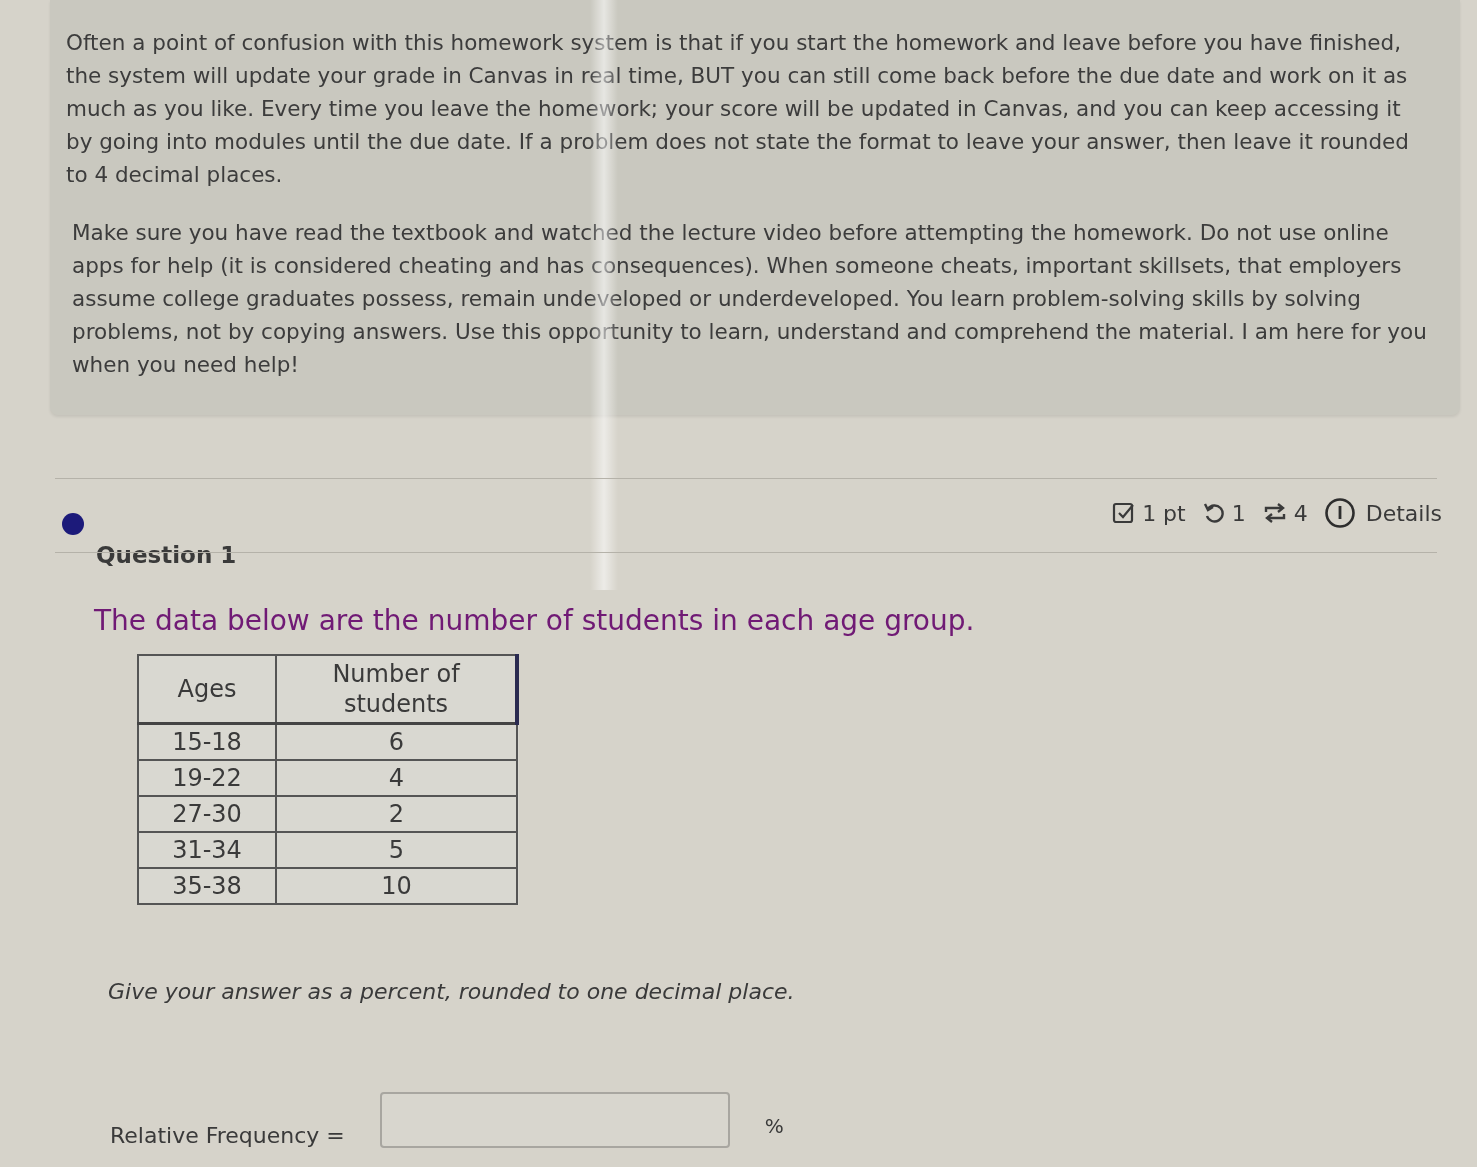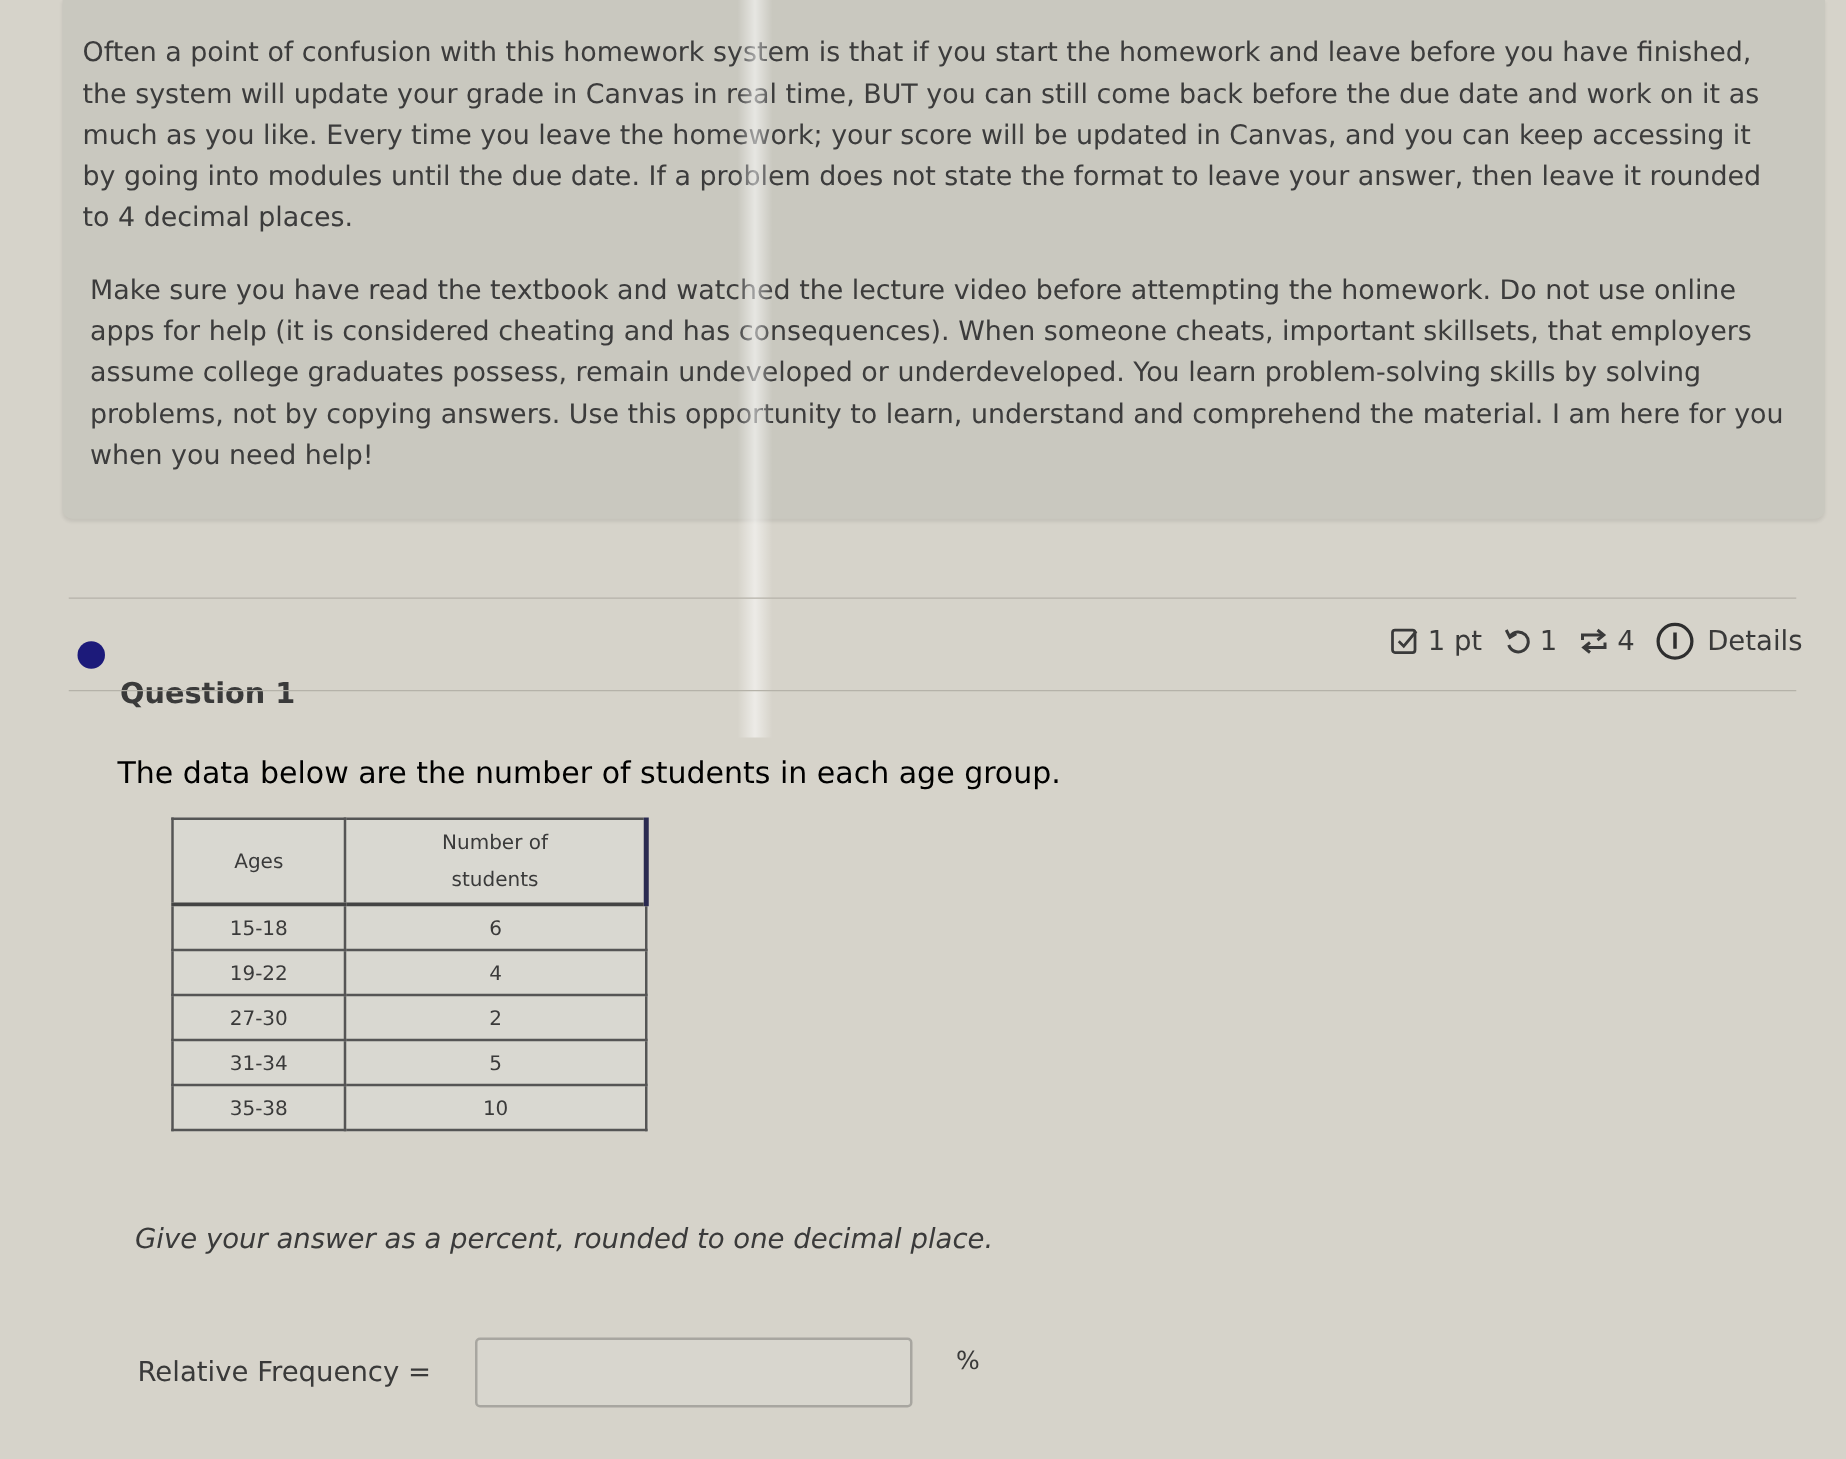--- a/index.html
+++ b/index.html
@@ -97,30 +97,30 @@
     font-weight: normal;
   }
 
   .question-body {
     position: absolute;
     left: 94px;
     top: 604px;
     width: 1340px;
   }
   .prompt {
-    font-size: 24px;
-    margin: 0;
-    color: #000000;
+    font-size: 28px;
+    margin: 0;
+    color: #701a75;
   }
   table.freq-table {
     position: absolute;
     left: 43px;
     top: 50px;
     border-collapse: collapse;
-    font-size: 16px;
+    font-size: 24px;
     color: #3a3a3a;
     background: #d9d8d1;
     padding-left: 28px;
   }
   table.freq-table th, table.freq-table td {
     border: 2px solid #555;
     text-align: center;
     padding: 0;
   }
   table.freq-table th {
@@ -140,23 +140,23 @@
     font-size: 22px;
     line-height: 36px;
     color: #3a3a3a;
     margin: 0;
   }
   .instructions em { display: block; }
 
   .answer-row {
     position: absolute;
     left: 16px;
-    top: 466px;
-    display: flex;
-    align-items: center;
+    top: 488px;
+    display: flex;
+    align-items: flex-end;
     font-size: 22px;
     color: #3a3a3a;
     gap: 25px;
   }
   .answer-input {
     margin-left: 10px;
     width: 350px;
     height: 56px;
     border: 2px solid #a8a6a0;
     border-radius: 4px;

